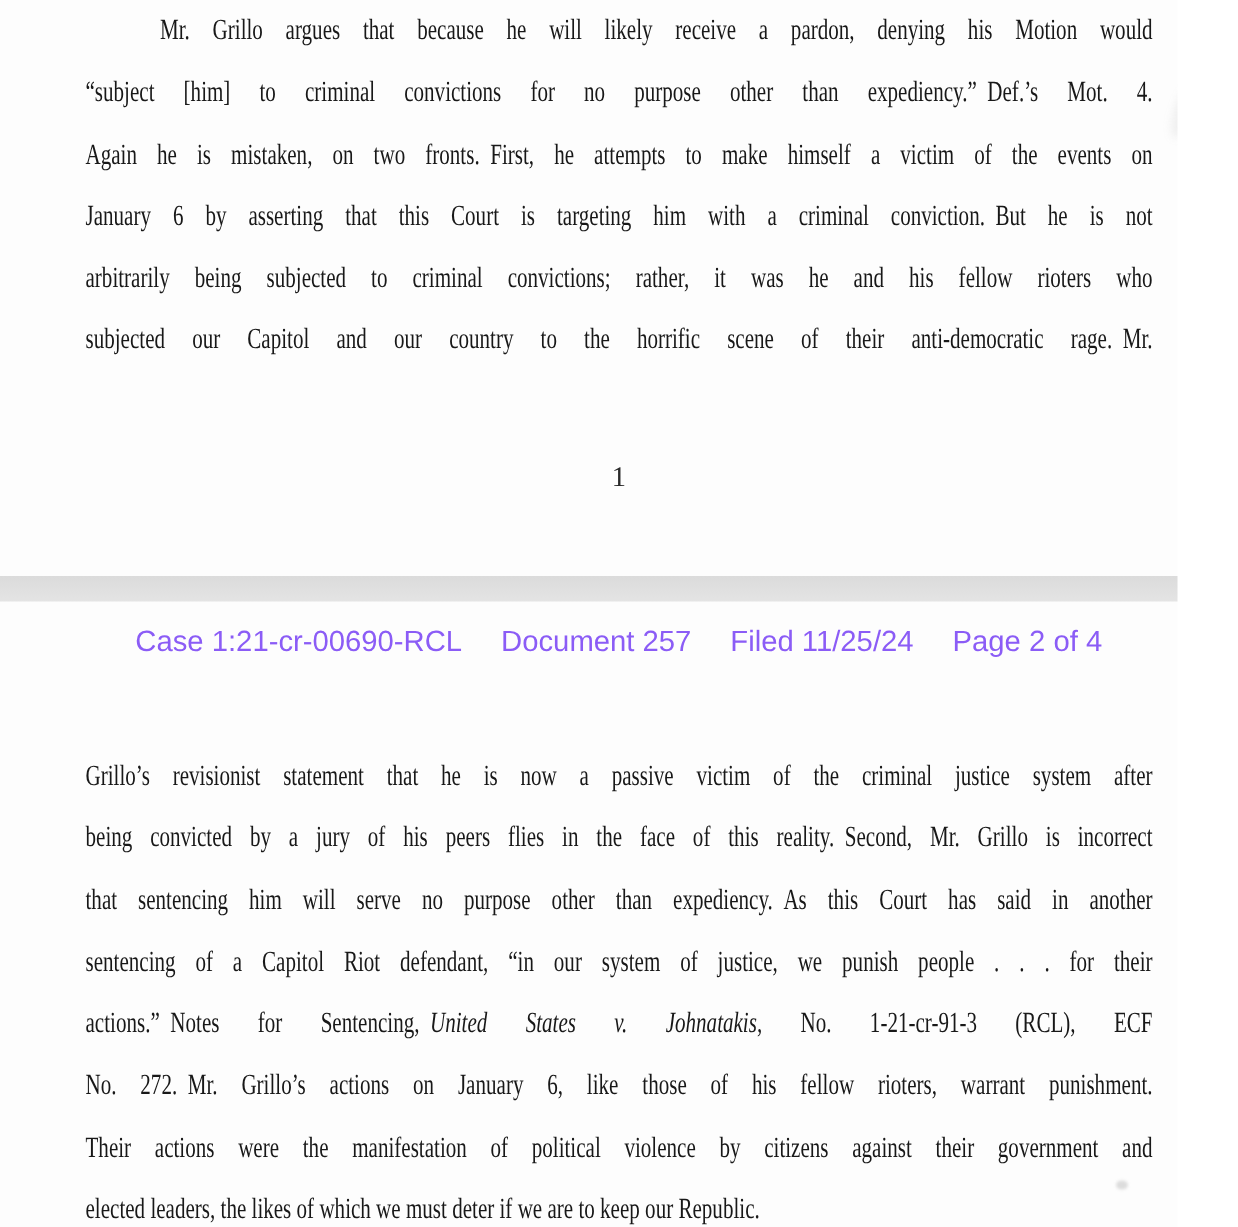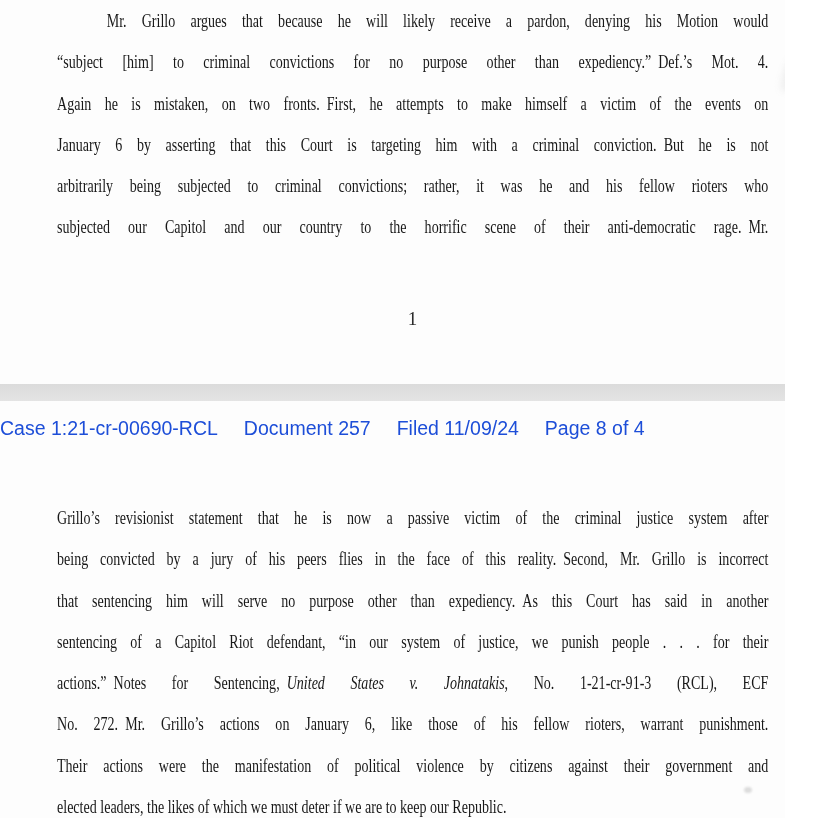--- a/index.html
+++ b/index.html
@@ -59,25 +59,26 @@
     height: 17px;
     background: linear-gradient(#dbdbdb, #e4e4e4);
   }
 
   .stamp {
     position: absolute;
     top: 417px;
     left: 0;
     width: 825px;
     display: flex;
+    justify-content: center;
     gap: 26px;
     font-family: "Liberation Sans", sans-serif;
     font-size: 19.5px;
     line-height: 1.2;
-    color: #1d4ed8;
+    color: #8b5cf6;
     white-space: nowrap;
   }
 
   
   .artifact-a {
     position: absolute;
     left: 783px;
     top: 55px;
     width: 12px;
     height: 38px;
@@ -111,22 +112,22 @@
     <div class="line">subjected our Capitol and our country to the horrific scene of their anti-democratic rage. Mr.</div>
   </div>
 
   <div class="page-number">1</div>
 
   <div class="separator"></div>
 
   <div class="stamp">
     <span>Case 1:21-cr-00690-RCL</span>
     <span>Document 257</span>
-    <span>Filed 11/09/24</span>
-    <span>Page 8 of 4</span>
+    <span>Filed 11/25/24</span>
+    <span>Page 2 of 4</span>
   </div>
 
   <div class="textblock" id="page2-text">
     <div class="line">Grillo’s revisionist statement that he is now a passive victim of the criminal justice system after</div>
     <div class="line">being convicted by a jury of his peers flies in the face of this reality. Second, Mr. Grillo is incorrect</div>
     <div class="line">that sentencing him will serve no purpose other than expediency. As this Court has said in another</div>
     <div class="line">sentencing of a Capitol Riot defendant, “in our system of justice, we punish people . . . for their</div>
     <div class="line"><span>actions.” Notes for Sentencing, </span><span class="italic">United States v. Johnatakis</span><span>, No. 1-21-cr-91-3 (RCL), ECF</span></div>
     <div class="line">No. 272. Mr. Grillo’s actions on January 6, like those of his fellow rioters, warrant punishment.</div>
     <div class="line">Their actions were the manifestation of political violence by citizens against their government and</div>

